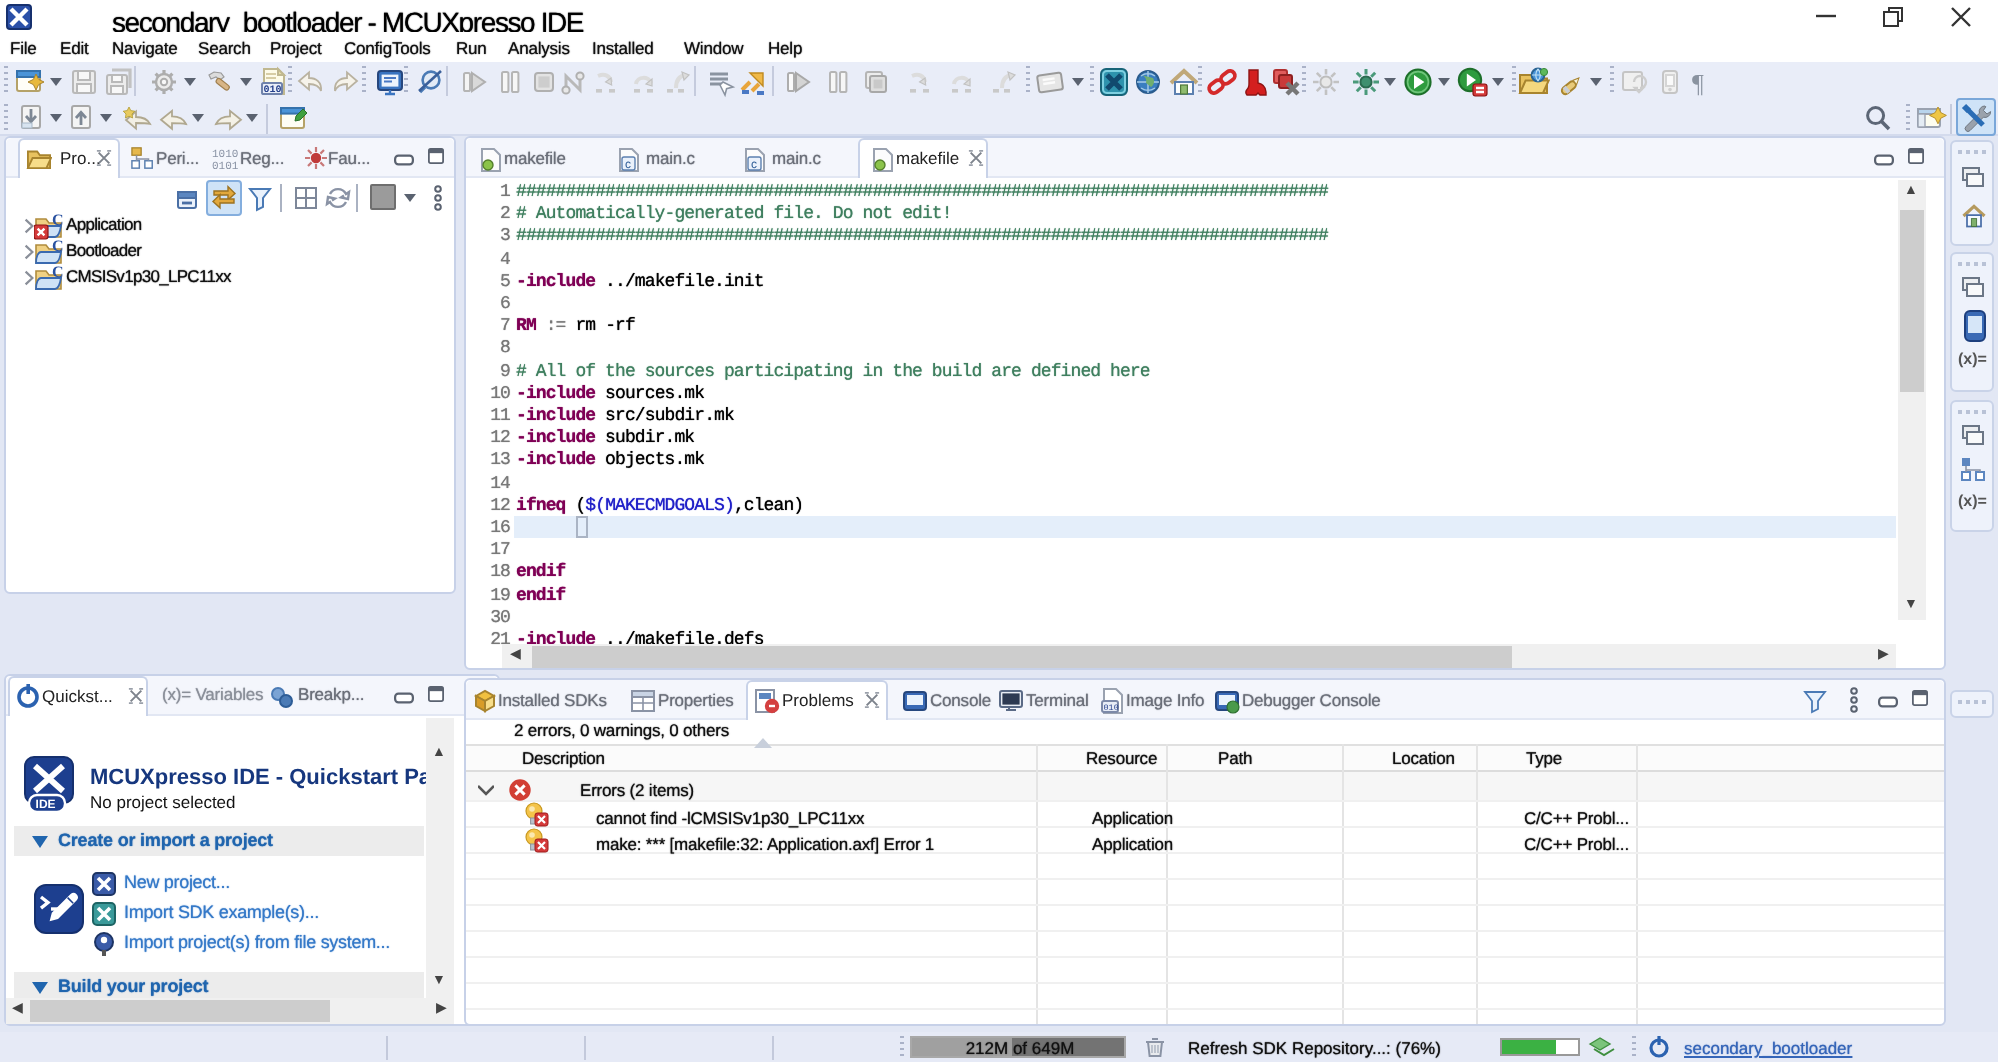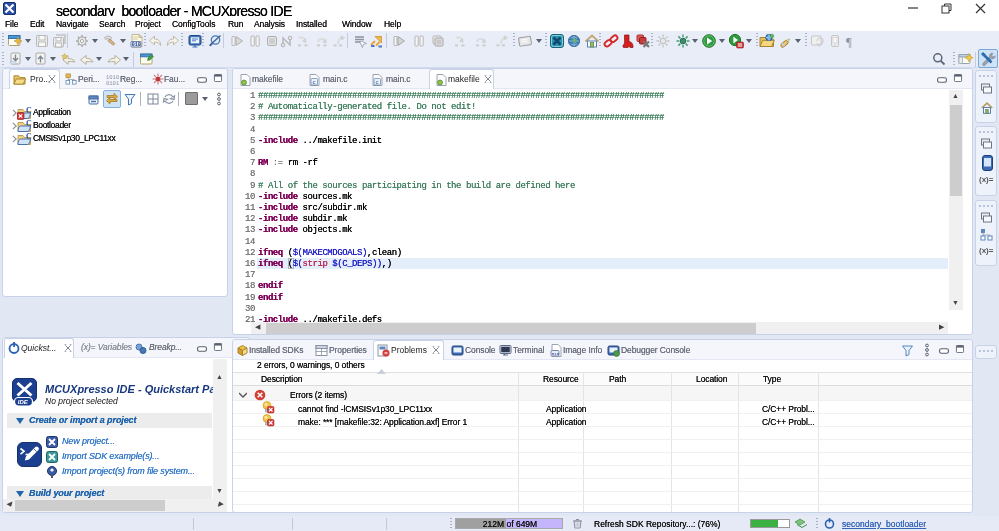--- a/index.html
+++ b/index.html
@@ -459,21 +459,21 @@
       </svg>
     <svg class="abs" style="left:14px;top:26.4px" width="15" height="14" viewBox="0 0 15 14">
         <path d="M1 3.5 h5 l1.5 2 h6 V12.5 H1z" fill="#f0d184" stroke="#b08c3e" stroke-width="0.8"></path>
         <path d="M1 12.5 c0-3 1-5.5 2.5-5.5 h10 c-0.5 3 -1.5 5.5 -3 5.5z" fill="#cfe2f6" stroke="#3a6ab0" stroke-width="0.9"></path>
         <text x="9" y="6.5" font-size="8" font-weight="bold" fill="#2a52a0" font-family="Liberation Serif">C</text>
       </svg>
     <span class="treerow" style="left:30px;top:27.4px">CMSISv1p30_LPC11xx</span>
   </div>
 </div>
 
-<div class="panel" id="qs" style="left:2px;top:337px;width:248px;height:176px;font-style:italic;">
+<div class="panel" id="qs" style="left:2px;top:337px;width:248px;height:176px;">
   <div class="tabrow">
     <div class="tab active" style="left:1px;width:70px"></div>
     <svg class="abs" style="left:5px;top:4px" width="12" height="12" viewBox="0 0 12 12">
         <circle cx="6" cy="6.5" r="4.5" fill="none" stroke="#2b62b0" stroke-width="1.8"></circle>
         <rect x="5.2" y="0" width="1.8" height="5" fill="#2b62b0"></rect>
       </svg>
     <span class="abs" style="left:18px;top:5px;font-size:8.5px;color:#222">Quickst...</span>
     <svg class="abs" style="left:61px;top:6px" width="8" height="8" viewBox="0 0 9 9">
         <path d="M1.5 1.5 L7.5 7.5 M7.5 1.5 L1.5 7.5" stroke="#7d838c" stroke-width="1.1"></path>
         <path d="M0.5 0.5 h2.2 M6.3 0.5 h2.2 M0.5 8.5 h2.2 M6.3 8.5 h2.2" stroke="#9aa0aa" stroke-width="0.9"></path>
@@ -610,21 +610,20 @@
     <div class="ln" style="top:113px">11</div>
       <div class="cl" style="left:25px;top:113px"><span class="kw">-include</span> src/subdir.mk</div>
     <div class="ln" style="top:124.2px">12</div>
       <div class="cl" style="left:25px;top:124.2px"><span class="kw">-include</span> subdir.mk</div>
     <div class="ln" style="top:135.4px">13</div>
       <div class="cl" style="left:25px;top:135.4px"><span class="kw">-include</span> objects.mk</div>
     <div class="ln" style="top:146.6px">14</div>
     <div class="ln" style="top:157.8px">12</div>
       <div class="cl" style="left:25px;top:157.8px"><span class="kw">ifneq</span> (<span class="mc">$(MAKECMDGOALS)</span>,clean)</div>
     <div class="ln" style="top:169px">16</div>
-      <div class="cl" style="left:25px;top:169px"><span class="kw">ifneq</span> (<span class="mc">$(</span><span class="fn">strip</span> <span class="mc">$(C_DEPS))</span>,)</div>
     <div class="ln" style="top:180.2px">17</div>
     <div class="ln" style="top:191.4px">18</div>
       <div class="cl" style="left:25px;top:191.4px"><span class="kw">endif</span></div>
     <div class="ln" style="top:202.6px">19</div>
       <div class="cl" style="left:25px;top:202.6px"><span class="kw">endif</span></div>
     <div class="ln" style="top:213.8px">30</div>
     <div class="ln" style="top:225px">21</div>
       <div class="cl" style="left:25px;top:225px"><span class="kw">-include</span> ../makefile.defs</div>
 
     <div class="sbtrack" style="left:716px;top:0;width:14px;height:220px"></div>
@@ -803,21 +802,21 @@
   <div class="stripsec" style="top:345px;height:14px">
     <div class="striphandle" style="top:4px"></div>
   </div>
 </div>
 
 <div id="statusbar">
   <div class="sep1" style="left:193px;top:2px;height:12px;background:#c3c9db"></div>
   <div class="sep1" style="left:292px;top:2px;height:12px;background:#c3c9db"></div>
   <div class="sep1" style="left:386px;top:2px;height:12px;background:#c3c9db"></div>
   <div class="dsep" style="left:450px;top:2px;height:11px"></div>
-  <div class="abs" style="left:455px;top:2px;width:108px;height:11px;background:#c4b5fd;border:1px solid #a8a8a8">
+  <div class="abs" style="left:455px;top:2px;width:108px;height:11px;background:#737373;border:1px solid #a8a8a8">
     <div class="abs" style="left:0;top:0;width:50px;height:9px;background:#a0a0a0"></div>
     <div class="abs" style="left:0;top:0;width:108px;text-align:center;font-size:8.5px;color:#111">212M of 649M</div>
   </div>
   <svg class="abs" style="left:572px;top:2px" width="11" height="11" viewBox="0 0 11 11">
       <path d="M2 3 h7 l-0.8 7 h-5.4z" fill="#e8eaee" stroke="#8a93a5"></path>
       <path d="M1 3 h9 M4 1.5 h3" stroke="#8a93a5" stroke-width="1"></path>
       <path d="M4 4.5 v4 M5.5 4.5 v4 M7 4.5 v4" stroke="#aab2c0" stroke-width="0.7"></path>
     </svg>
   <div class="abs" style="left:594px;top:3px;font-size:8.5px;color:#111">Refresh SDK Repository...: (76%)</div>
   <div class="abs" style="left:750px;top:3px;width:40px;height:9px;background:#fff;border:1px solid #999">

